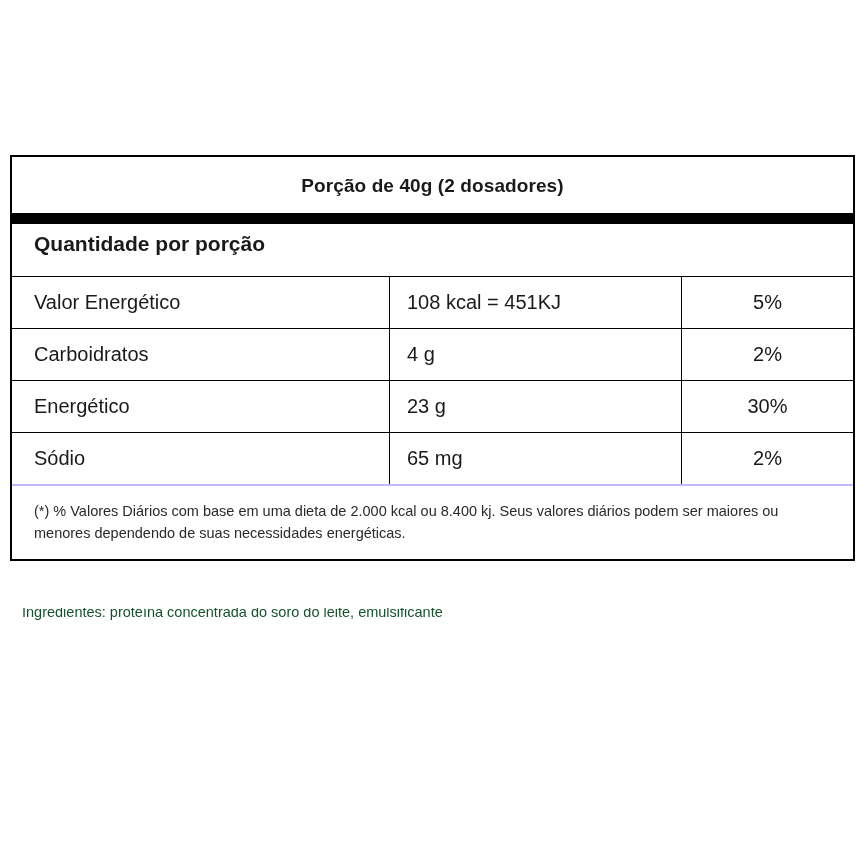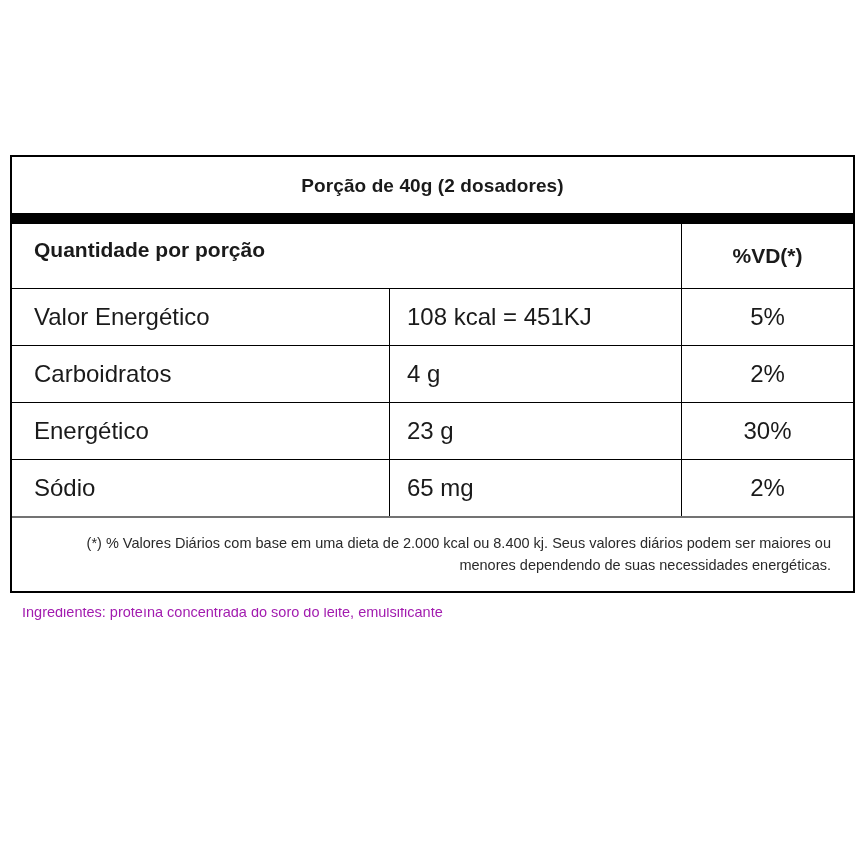--- a/index.html
+++ b/index.html
@@ -46,21 +46,21 @@
   }
 
   
   .row {
     display: flex;
     width: 100%;
     box-sizing: border-box;
     border-bottom: 1.5px solid #000000;
   }
   .row.last-data {
-    border-bottom: 2px solid #737373;
+    border-bottom: 2px solid #c4b5fd;
   }
 
   .col-name {
     flex: 0 0 357px;
     box-sizing: border-box;
     padding: 14px 0 14px 22px;
     display: flex;
     align-items: center;
   }
   .col-value {
@@ -97,42 +97,41 @@
   .header-row .col-dv {
     font-size: 21px;
     font-weight: bold;
     padding-top: 20px;
     padding-bottom: 20px;
   }
 
   .data-row .col-name,
   .data-row .col-value,
   .data-row .col-dv {
-    font-size: 24px;
+    font-size: 20px;
     font-weight: normal;
   }
 
   
   .footnote {
     font-size: 14.5px;
     line-height: 1.55;
     padding: 14px 22px 14px 22px;
     color: #2a2a2a;
-    text-align: right;
   }
 
   .clipped-line {
     position: absolute;
     left: 10px;
     top: 608px;
     width: 560px;
     height: 14px;
     overflow: hidden;
     font-size: 14.5px;
-    color: #a21caf;
+    color: #14532d;
   }
   .clipped-line span {
     display: block;
     position: relative;
     top: -4px;
     padding-left: 12px;
   }
 </style>
 </head>
 <body>
@@ -140,21 +139,20 @@
 <div class="label-wrap">
   <div class="nutrition-table">
 
     <div class="serving-row">Porção de 40g (2 dosadores)</div>
 
     <div class="thick-rule"></div>
 
     <div class="row header-row">
       <div class="col-name">Quantidade por porção</div>
       <div class="col-value"></div>
-      <div class="col-dv">%VD(*)</div>
     </div>
 
     <div class="row data-row">
       <div class="col-name">Valor Energético</div>
       <div class="col-value">108 kcal = 451KJ</div>
       <div class="col-dv">5%</div>
     </div>
 
     <div class="row data-row">
       <div class="col-name">Carboidratos</div>

